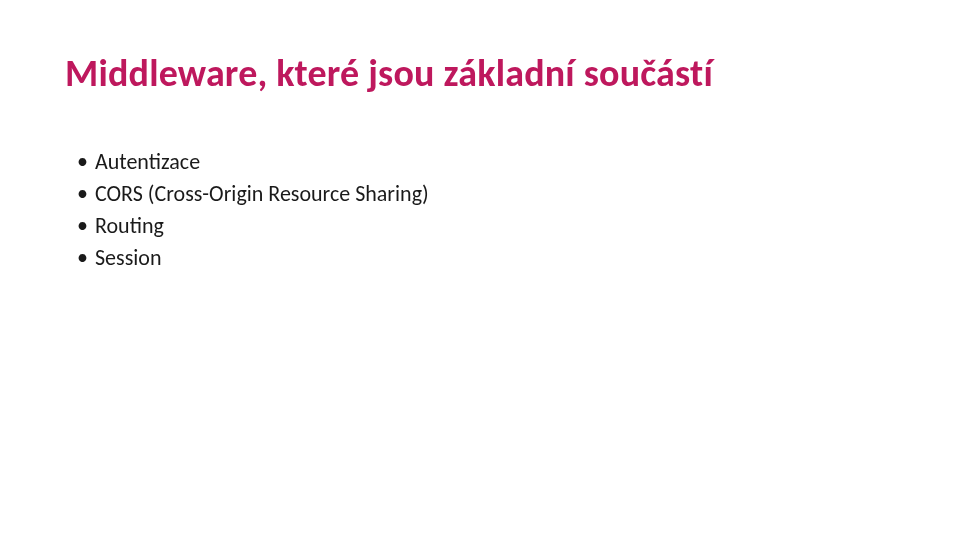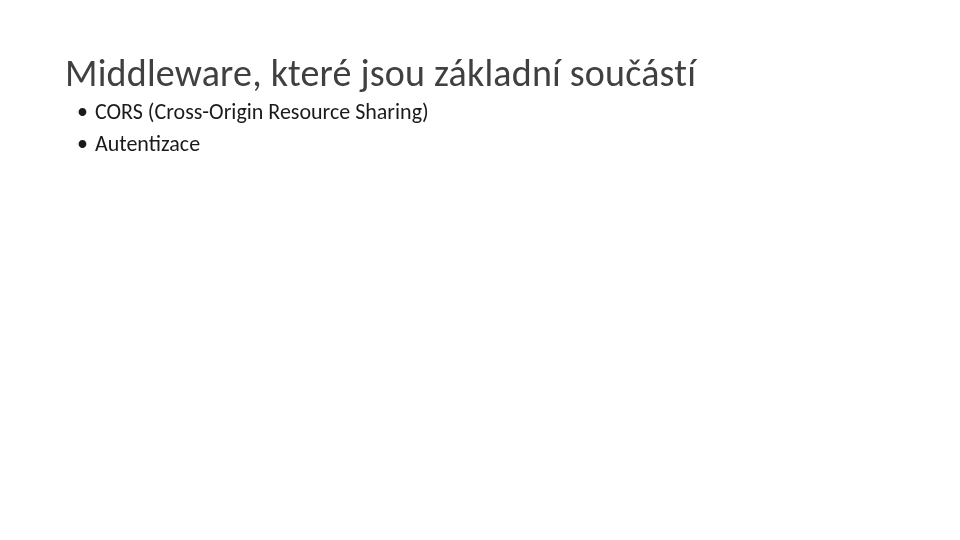--- a/index.html
+++ b/index.html
@@ -10,22 +10,23 @@
     body {
       width: 960px;
       height: 540px;
       background: #ffffff;
       font-family: Calibri, "Segoe UI", Arial, sans-serif;
       color: #000000;
       padding: 50px 65px;
     }
     .title {
       font-size: 38px;
-      font-weight: 400;
-      color: #404040;
+      font-weight: 700;
+      color: #be185d;
+      margin-bottom: 50px;
       letter-spacing: 0.2px;
     }
     .bullet-list {
       list-style: none;
       padding-left: 12px;
     }
     .bullet-item {
       font-size: 22px;
       line-height: 1.45;
       color: #1a1a1a;
@@ -39,15 +40,17 @@
       top: 0;
       font-size: 22px;
     }
   </style>
 </head>
 <body>
 
 <h1 class="title">Middleware, které jsou základní součástí</h1>
 
 <ul class="bullet-list">
+  <li class="bullet-item">Autentizace</li>
   <li class="bullet-item">CORS (Cross-Origin Resource Sharing)</li>
-  <li class="bullet-item">Autentizace</li>
+  <li class="bullet-item">Routing</li>
+  <li class="bullet-item">Session</li>
 </ul>
 
 </body></html>

